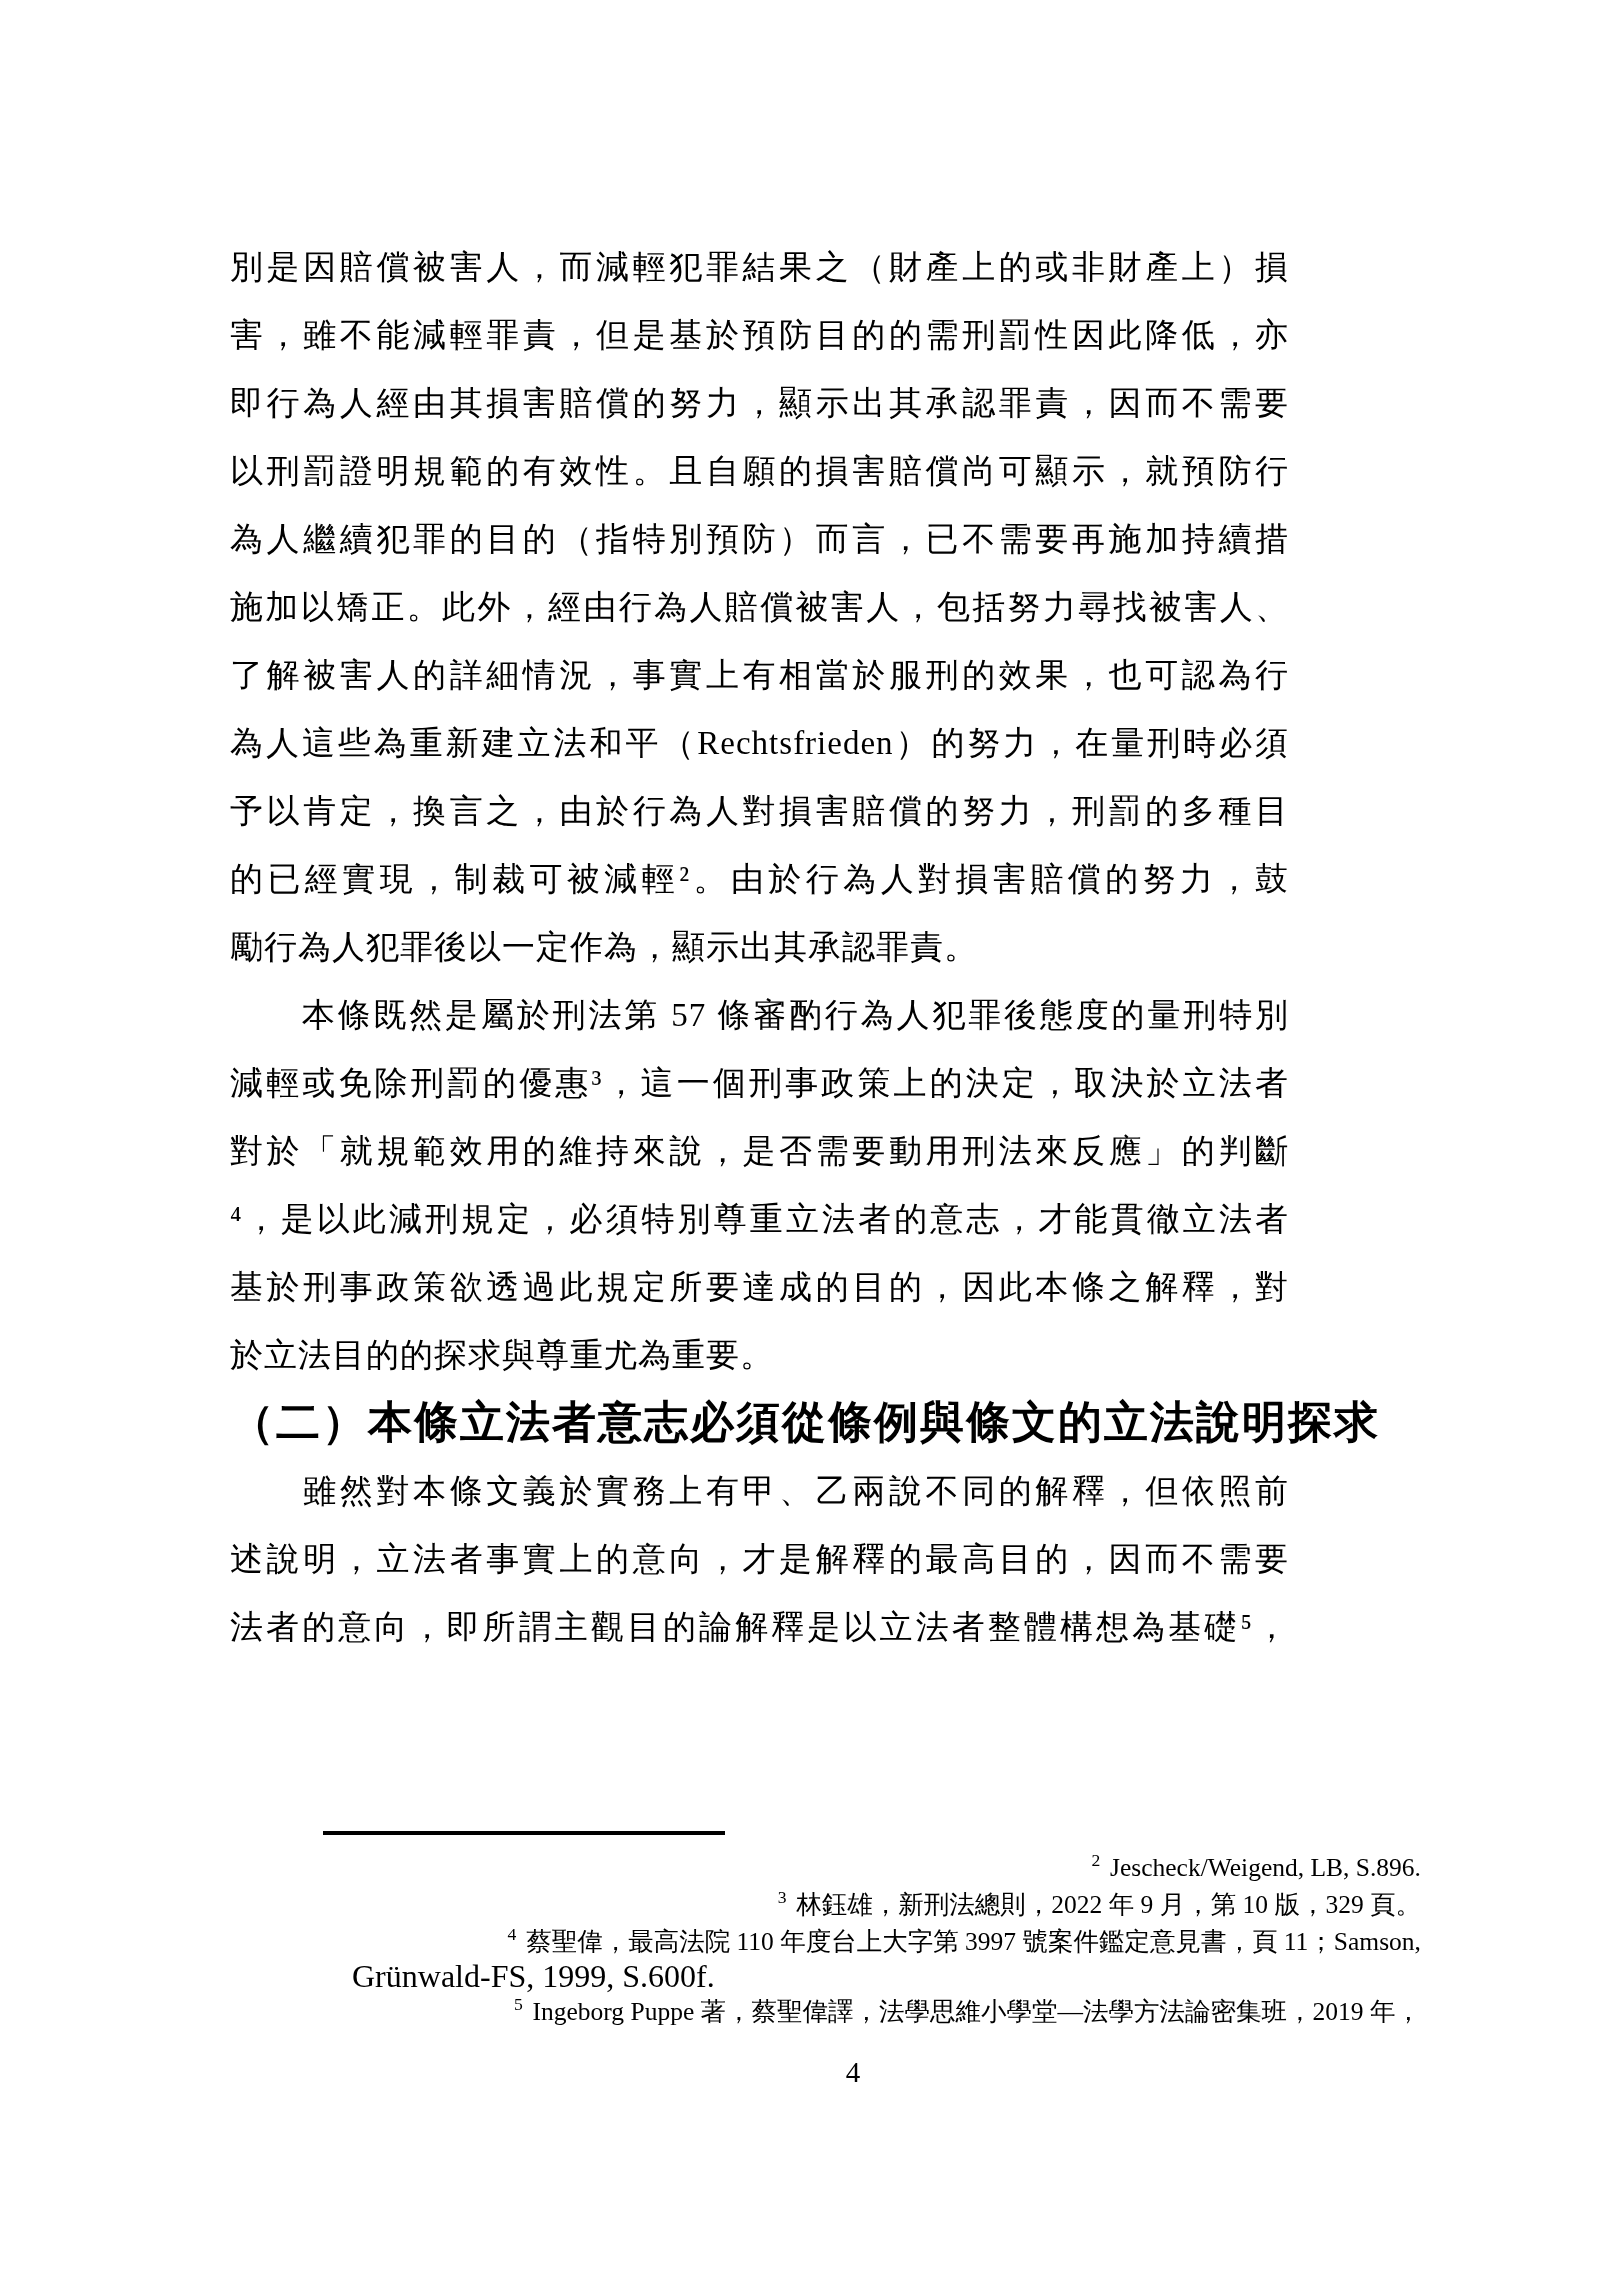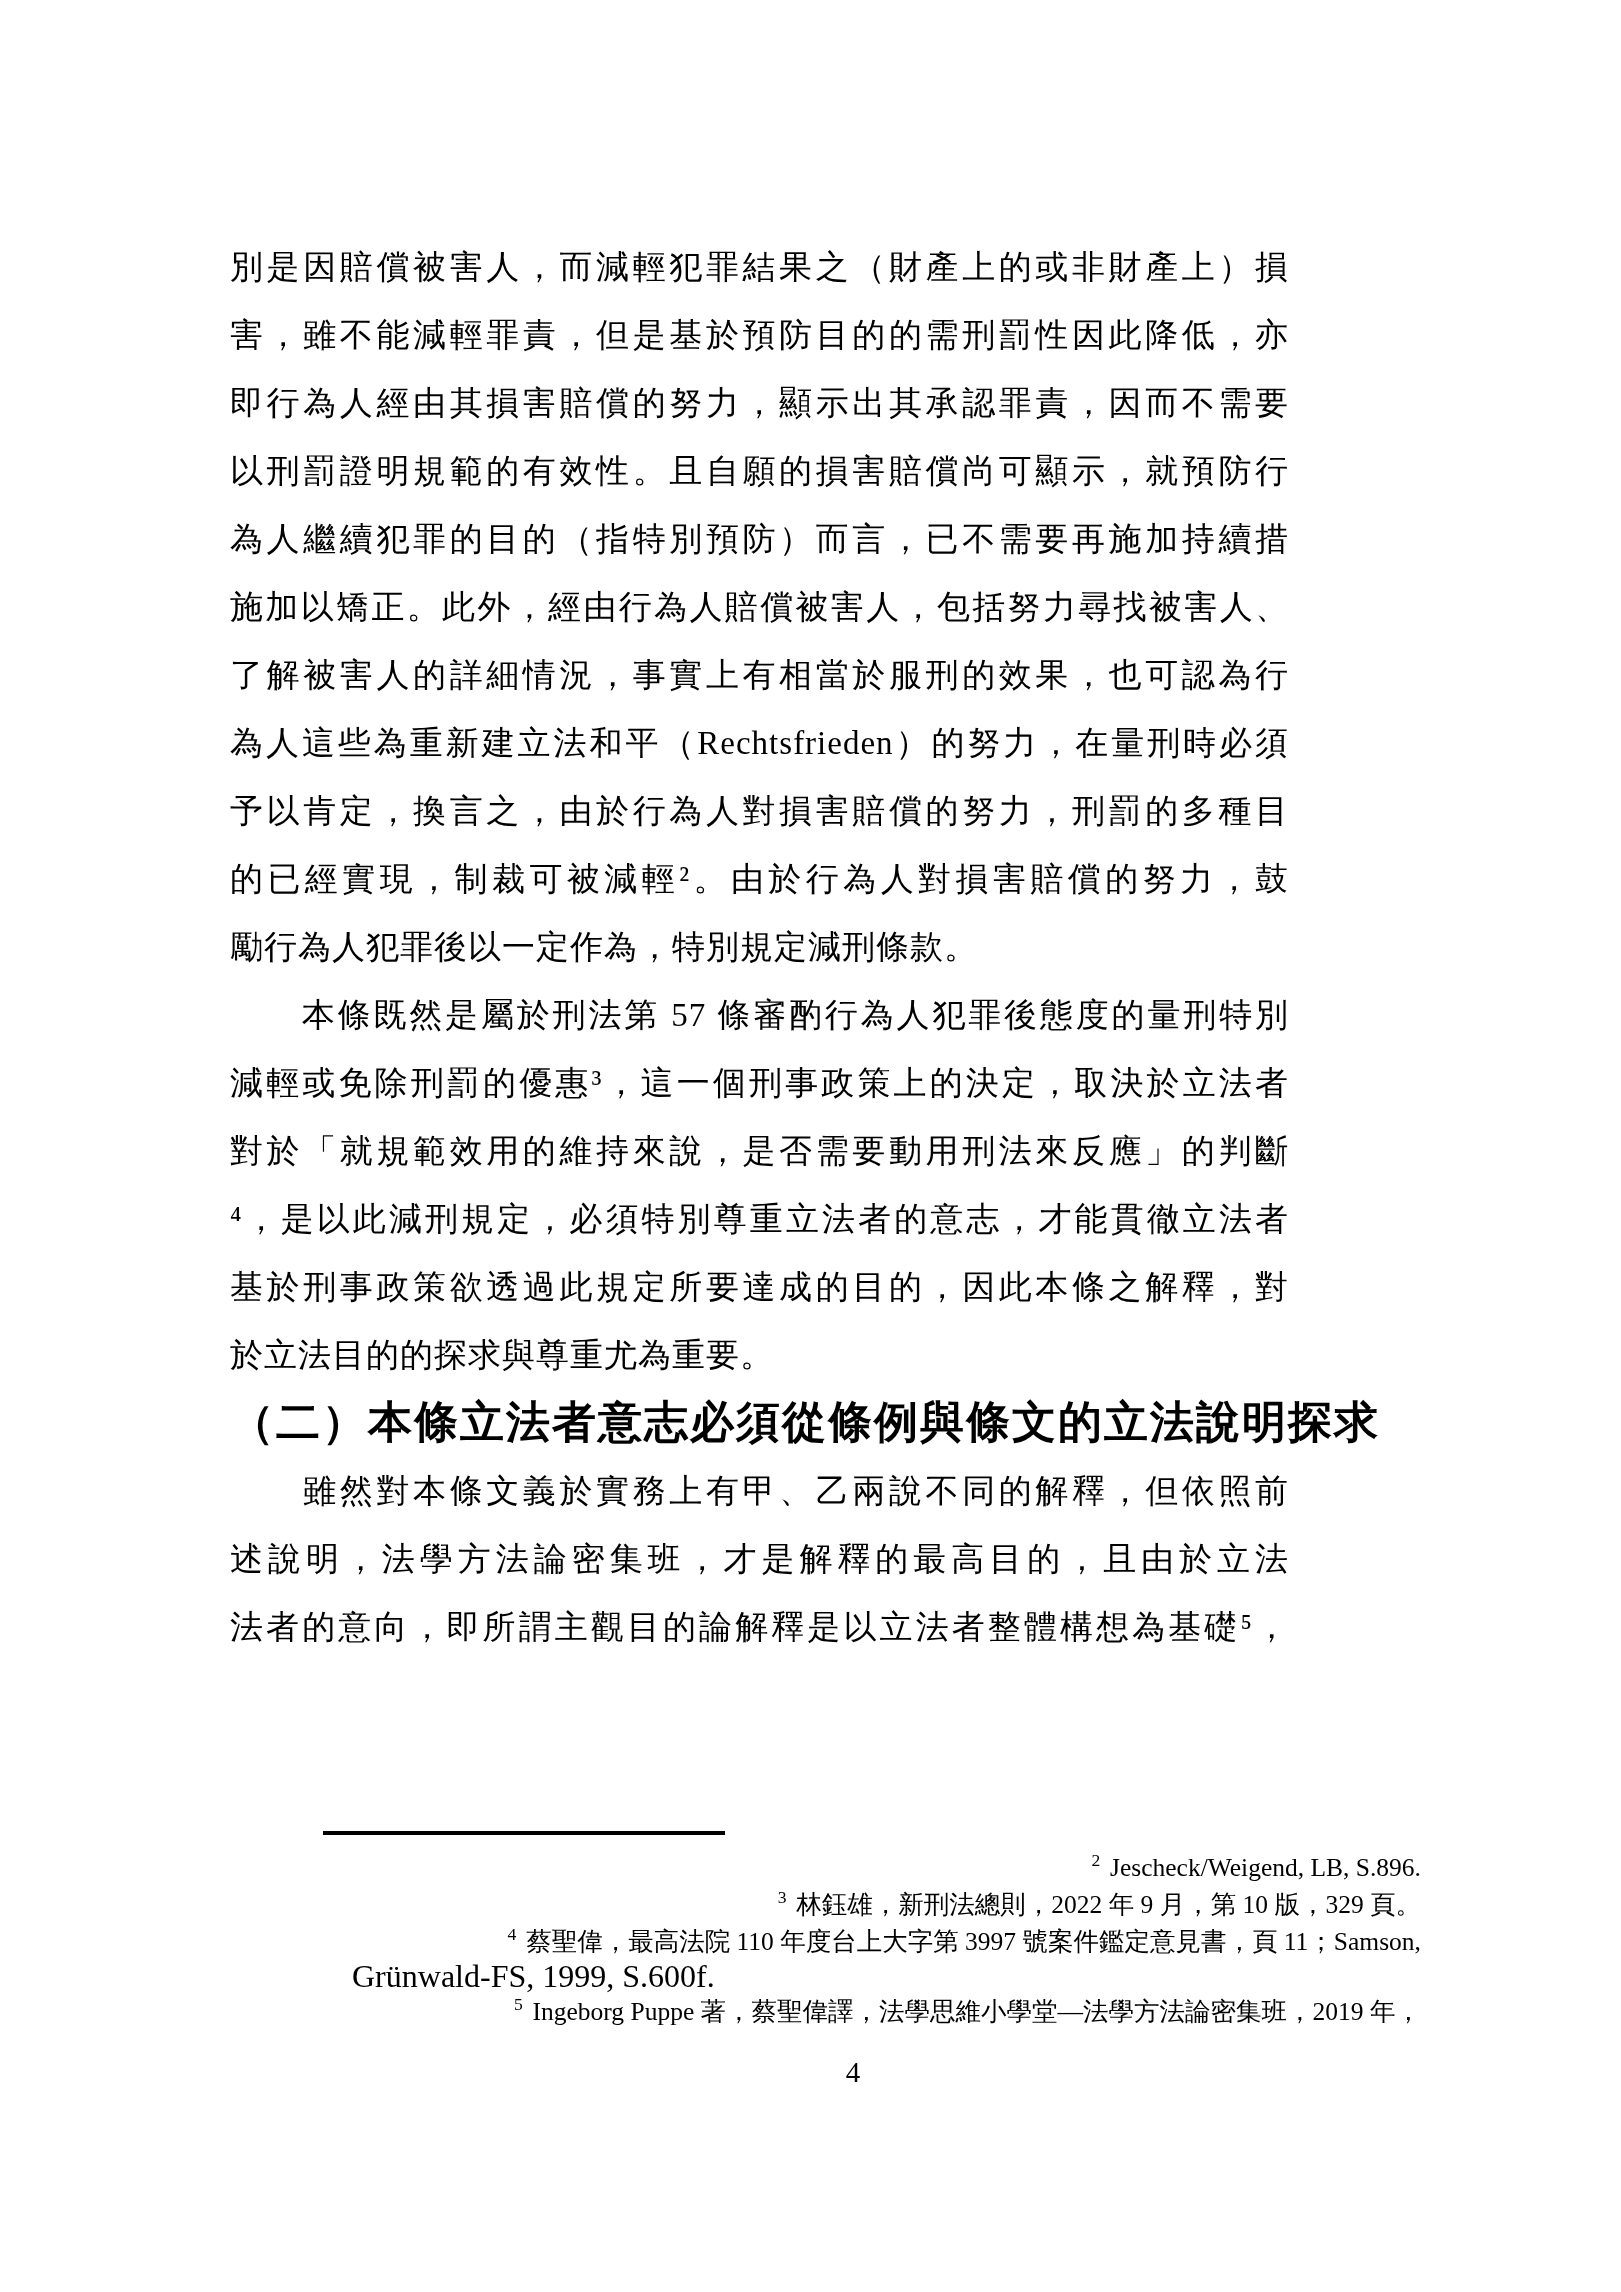--- a/index.html
+++ b/index.html
@@ -99,37 +99,37 @@
       <div class="line">別是因賠償被害人，而減輕犯罪結果之（財產上的或非財產上）損</div>
       <div class="line">害，雖不能減輕罪責，但是基於預防目的的需刑罰性因此降低，亦</div>
       <div class="line">即行為人經由其損害賠償的努力，顯示出其承認罪責，因而不需要</div>
       <div class="line">以刑罰證明規範的有效性。且自願的損害賠償尚可顯示，就預防行</div>
       <div class="line">為人繼續犯罪的目的（指特別預防）而言，已不需要再施加持續措</div>
       <div class="line">施加以矯正。此外，經由行為人賠償被害人，包括努力尋找被害人、</div>
       <div class="line">了解被害人的詳細情況，事實上有相當於服刑的效果，也可認為行</div>
       <div class="line">為人這些為重新建立法和平（Rechtsfrieden）的努力，在量刑時必須</div>
       <div class="line">予以肯定，換言之，由於行為人對損害賠償的努力，刑罰的多種目</div>
       <div class="line">的已經實現，制裁可被減輕²。由於行為人對損害賠償的努力，鼓</div>
-      <div class="line last">勵行為人犯罪後以一定作為，特別規定減刑條款。</div>
+      <div class="line last">勵行為人犯罪後以一定作為，顯示出其承認罪責。</div>
     </div>
 
     <div>
       <div class="line">　　本條既然是屬於刑法第 57 條審酌行為人犯罪後態度的量刑特別</div>
       <div class="line">減輕或免除刑罰的優惠³，這一個刑事政策上的決定，取決於立法者</div>
       <div class="line">對於「就規範效用的維持來說，是否需要動用刑法來反應」的判斷</div>
       <div class="line">⁴，是以此減刑規定，必須特別尊重立法者的意志，才能貫徹立法者</div>
       <div class="line">基於刑事政策欲透過此規定所要達成的目的，因此本條之解釋，對</div>
       <div class="line last">於立法目的的探求與尊重尤為重要。</div>
     </div>
 
     <div class="section-heading">（二）本條立法者意志必須從條例與條文的立法說明探求</div>
 
     <div>
       <div class="line">　　雖然對本條文義於實務上有甲、乙兩說不同的解釋，但依照前</div>
-      <div class="line">述說明，法學方法論密集班，才是解釋的最高目的，且由於立法</div>
+      <div class="line">述說明，立法者事實上的意向，才是解釋的最高目的，因而不需要</div>
       <div class="line">法者的意向，即所謂主觀目的論解釋是以立法者整體構想為基礎⁵，</div>
     </div>
 
   </div>
 
   <div class="footnotes">
     <div class="fn-separator"></div>
 
     <div class="fn-row">
       <span class="fn-num">2</span><span>Jescheck/Weigend, LB, S.896.</span>

